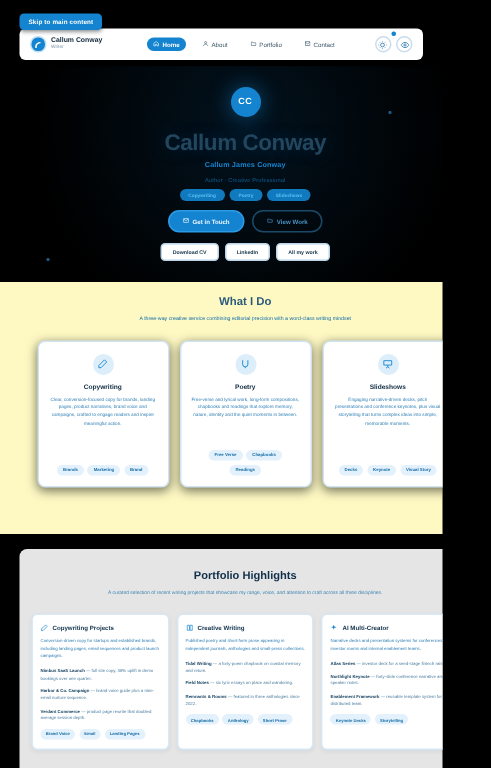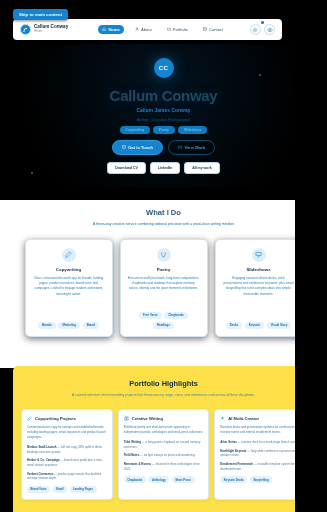--- a/index.html
+++ b/index.html
@@ -107,21 +107,21 @@
 
   .hero-links { margin-top: 7px; display: flex; gap: 4px; }
   .hero-link {
     background: #ffffff; color: #14344a;
     font-size: 3.5px; font-weight: 700;
     padding: 3px 7px; border-radius: 3px;
     border: 1px solid #b9d4e8; white-space: nowrap; cursor: pointer;
   }
 
   
-  .section-dark { position: absolute; left: 0; top: 200px; width: 327px; height: 168px; background: #ffffff; }
+  .section-dark { position: absolute; left: 0; top: 188px; width: 327px; height: 168px; background: #fef9c3; }
   .sec-title {
     text-align: center; margin-top: 8px;
     font-size: 7.6px; font-weight: 700; color: #2c5c7c;
   }
   .sec-desc {
     text-align: center; margin: 5px auto 0; width: 232px;
     font-size: 3.5px; color: #0e6ba8; line-height: 1.65;
   }
 
   .cards { display: flex; gap: 7px; justify-content: center; margin-top: 11px; }
@@ -145,21 +145,21 @@
   .card-tags { margin-top: auto; display: flex; flex-wrap: wrap; gap: 2.5px; justify-content: center; }
   .card-tag {
     background: #e3f1fc; color: #1a6ea6;
     font-size: 2.9px; font-weight: 600;
     padding: 1.6px 4px; border-radius: 6px; white-space: nowrap;
   }
 
   
   .section-light {
     position: absolute; left: 13px; top: 366px; width: 301px; height: 146px;
-    background: #fde047; border-radius: 5px 5px 0 0;
+    background: #e5e5e5; border-radius: 5px 5px 0 0;
     padding: 13px 8px 0;
   }
   .ph-title { text-align: center; font-size: 7.4px; font-weight: 700; color: #0f2f49; }
   .ph-desc {
     text-align: center; margin: 5px auto 0; width: 230px;
     font-size: 3.3px; color: #3d84b4; line-height: 1.6;
   }
   .ph-cols { display: flex; gap: 5px; margin-top: 11px; }
   .ph-col {
     flex: 1; background: #ffffff; border: 1px solid #d8e8f4;

